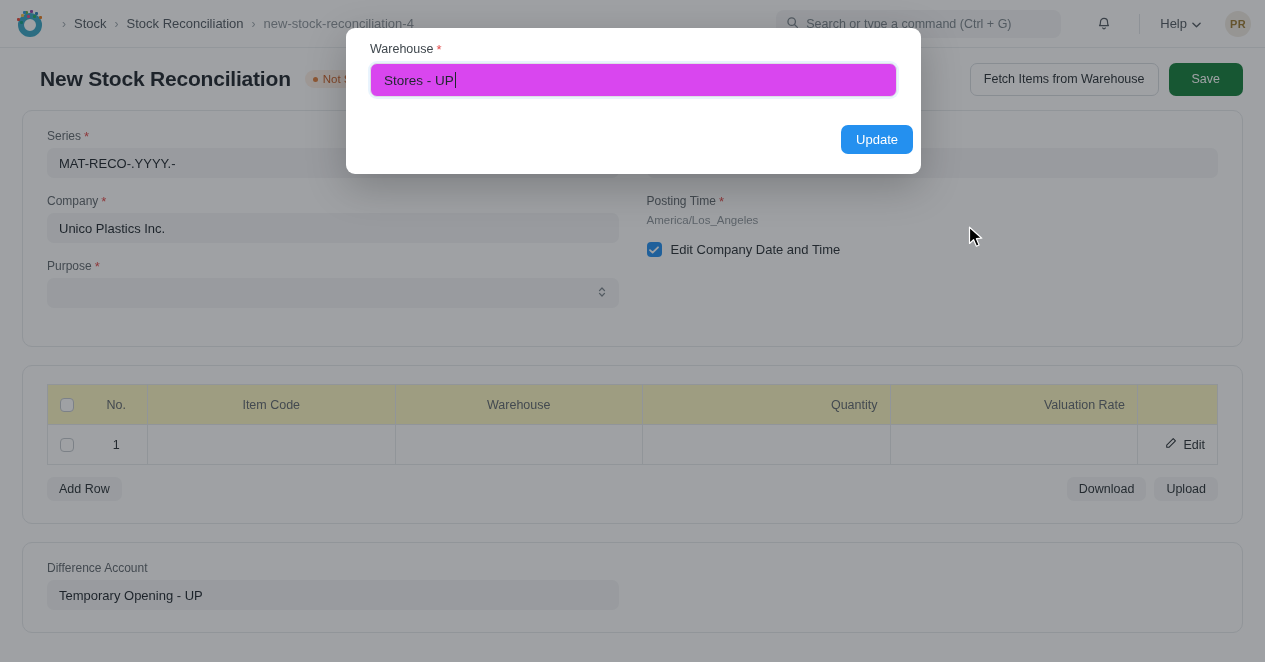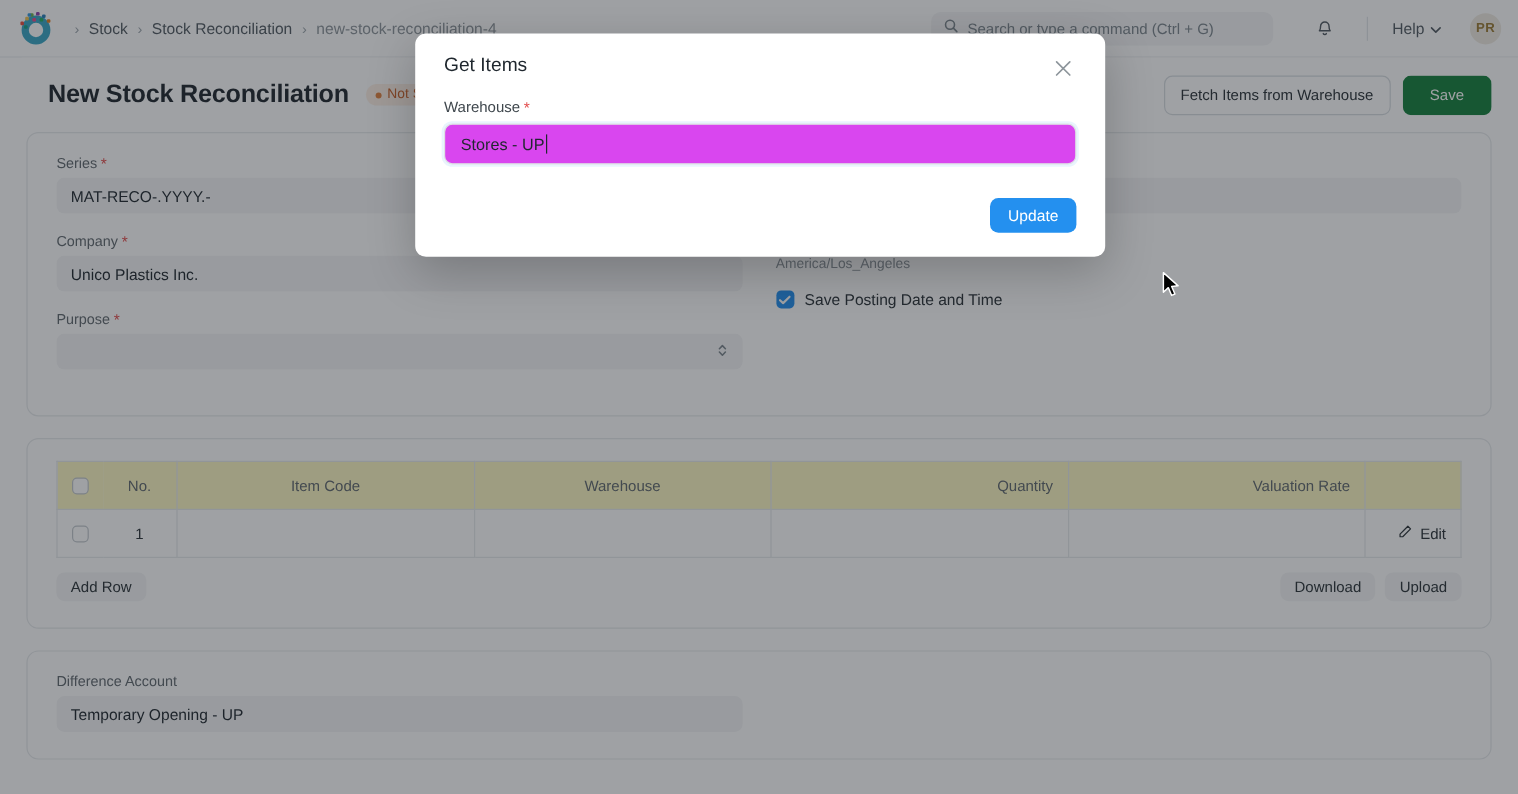--- a/index.html
+++ b/index.html
@@ -172,21 +172,21 @@
     height: 34px; border-radius: 7px; background: #d946ef;
     border: 1px solid #dde1e4;
     box-shadow: 0 0 0 2px rgba(36,144,239,.10);
     display: flex; align-items: center; padding: 0 13px;
     font-size: 13.5px; color: #1f272e; cursor: text;
   }
   .caret {
     display: inline-block; width: 1px; height: 16px;
     background: #1f272e; margin-left: 1px;
   }
-  .modal-foot { padding: 22px 24px 20px; display: flex; justify-content: flex-end; }
+  .modal-foot { padding: 22px 8px 20px; display: flex; justify-content: flex-end; }
   .btn-update {
     background: #2490ef; color: #fff; font-size: 13px;
     border-radius: 7px; padding: 7px 15px; cursor: pointer;
   }
 
   
   #cursor { position: absolute; z-index: 80; pointer-events: none; }
 </style>
 </head>
 <body>
@@ -320,21 +320,21 @@
             </div>
             <div class="hint">America/Los_Angeles</div>
           </div>
 
           <div class="checkrow">
             <span class="chk">
               <svg width="10" height="8" viewBox="0 0 10 8" fill="none" stroke="#ffffff" stroke-width="1.8">
                 <path d="M1 4.2 3.6 6.6 9 1.3" stroke-linecap="round" stroke-linejoin="round"></path>
               </svg>
             </span>
-            <span>Save Posting Date and Time</span>
+            <span>Edit Company Date and Time</span>
           </div>
         </div>
       </div>
     </div>
 
     <div class="card">
       <table class="grid">
         <thead>
           <tr>
             <th class="c-chk">
@@ -388,28 +388,20 @@
         </div>
       </div>
     </div>
 
   </div>
 </div>
 
 <div id="backdrop"></div>
 
 <div id="modal">
-  <div class="modal-head">
-    <div class="modal-title">Get Items</div>
-    <div class="modal-x">
-      <svg width="14" height="14" viewBox="0 0 14 14" fill="none" stroke="#8d959b" stroke-width="1.4">
-        <path d="M1.5 1.5 12.5 12.5M12.5 1.5 1.5 12.5" stroke-linecap="round"></path>
-      </svg>
-    </div>
-  </div>
 
   <div class="modal-body">
     <div class="m-label">
       <span>Warehouse</span>
       <span class="req">*</span>
     </div>
     <div class="m-input">
       <span>Stores - UP</span>
         <span class="caret"></span>
     </div>

